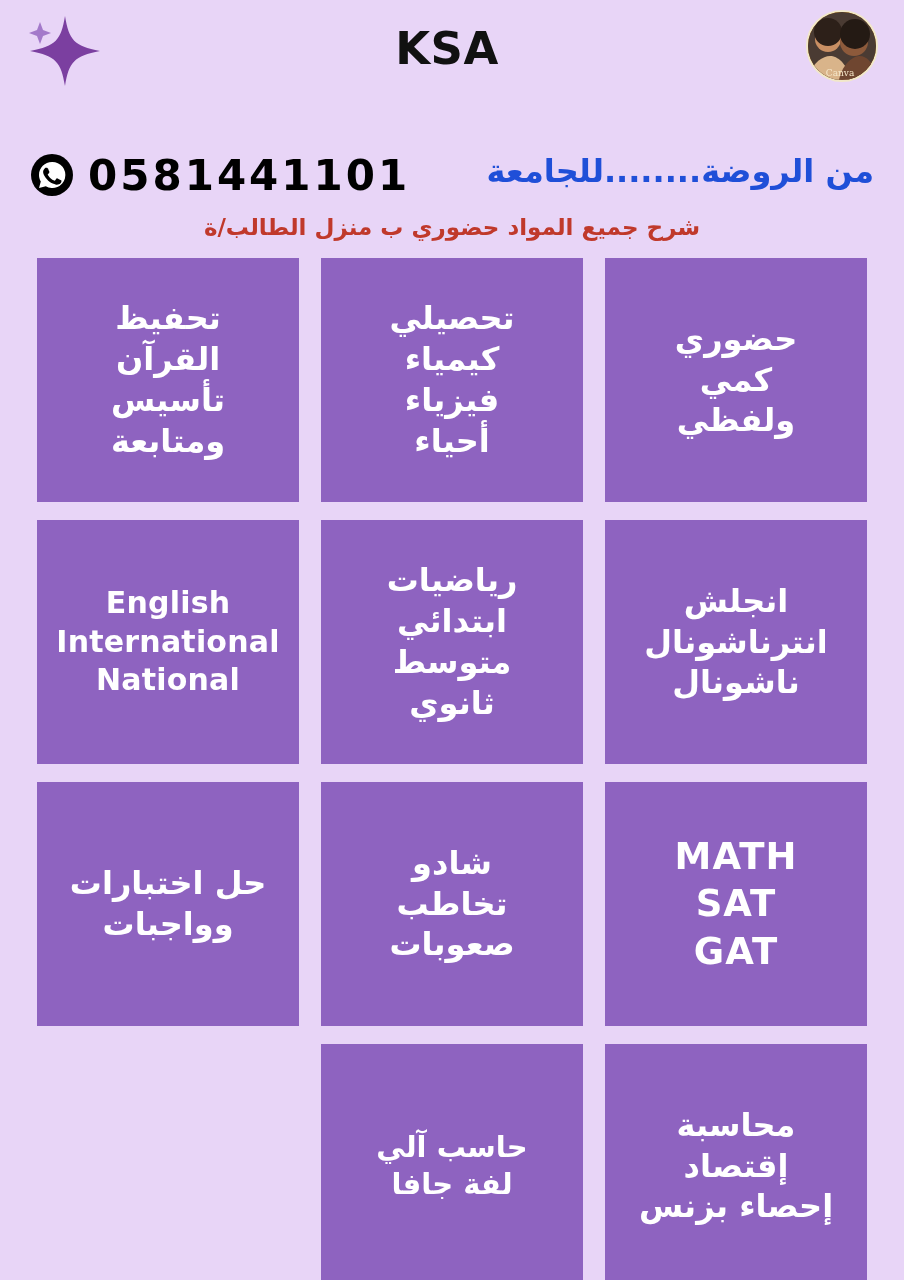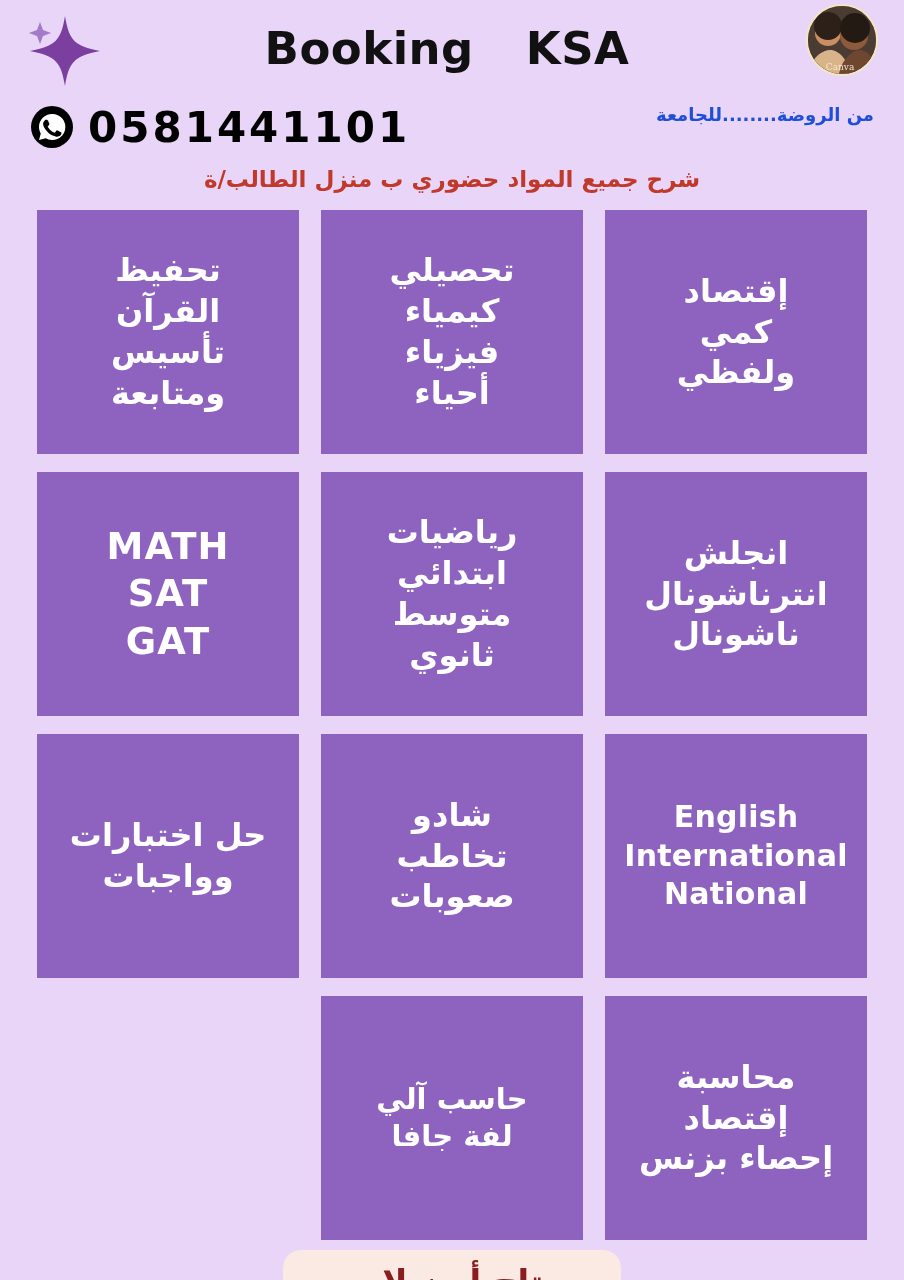--- a/index.html
+++ b/index.html
@@ -42,38 +42,39 @@
   .title-word {
     font-size: 45px;
     font-weight: bold;
     color: #111111;
     letter-spacing: 0.5px;
     font-family: "DejaVu Sans", sans-serif;
   }
   .avatar {
     position: absolute;
     right: 26px;
-    top: 4px;
+    top: 10px;
     width: 72px;
     height: 72px;
     border-radius: 50%;
     overflow: hidden;
     border: 2px solid #f2e8c9;
     background: #a16207;
   }
   .avatar svg { display: block; }
 
   
   .contact-row {
     position: relative;
     height: 62px;
     display: flex;
     align-items: center;
     padding: 0 30px;
     direction: ltr;
+    margin-top: 48px;
   }
   .phone-wrap {
     display: flex;
     align-items: center;
     gap: 14px;
   }
   .wa-icon {
     width: 44px;
     height: 44px;
     flex: 0 0 44px;
@@ -82,21 +83,21 @@
     font-size: 42px;
     font-weight: bold;
     color: #000;
     letter-spacing: 3px;
     font-family: "DejaVu Sans", sans-serif;
   }
   .tagline {
     position: absolute;
     right: 30px;
     top: 8px;
-    font-size: 18px;
+    font-size: 32px;
     font-weight: bold;
     color: #1f4fd8;
     direction: rtl;
     font-family: "DejaVu Sans", sans-serif;
   }
 
   
   .subtitle {
     text-align: center;
     font-size: 23px;
@@ -190,21 +191,20 @@
 
 <div class="header">
   <span class="sparkle">
     <svg viewBox="0 0 74 74" width="74" height="74" aria-hidden="true">
       <path d="M37 2 C41 26 46 32 72 37 C46 42 41 48 37 72 C33 48 28 42 2 37 C28 32 33 26 37 2 Z" fill="#7b3fa0"></path>
       <path d="M12 8 L15 16 L23 19 L15 22 L12 30 L9 22 L1 19 L9 16 Z" fill="#9b6fc4" opacity="0.9"></path>
     </svg>
   </span>
 
   <div class="title-row">
-    <span class="title-word">Booking</span>
     <span class="title-word">KSA</span>
   </div>
 
   <div class="avatar">
     <svg viewBox="0 0 72 72" width="72" height="72" aria-hidden="true">
       <rect width="72" height="72" fill="#4a3b33"></rect>
       <circle cx="24" cy="27" r="13" fill="#c98f63"></circle>
       <circle cx="50" cy="30" r="14" fill="#8d5a3b"></circle>
       <path d="M2 72 C6 52 18 44 26 44 C34 44 44 52 48 72 Z" fill="#d9b48a"></path>
       <path d="M34 72 C38 50 50 44 56 44 C64 44 72 54 74 72 Z" fill="#6f4630"></path>
@@ -228,21 +228,21 @@
   </div>
   <span class="tagline">من الروضة........للجامعة</span>
 </div>
 
 <div class="subtitle">شرح جميع المواد حضوري ب منزل الطالب/ة</div>
 
 <div class="grid">
 
   <div class="cell">
     <div class="badge">
-      <span class="badge-text ar">إقتصاد
+      <span class="badge-text ar">حضوري
 كمي
 ولفظي</span>
     </div>
   </div>
 
   <div class="cell">
     <div class="badge">
       <span class="badge-text ar">تحصيلي
 كيمياء
 فيزياء
@@ -272,36 +272,36 @@
     <div class="badge">
       <span class="badge-text ar">رياضيات
 ابتدائي
 متوسط
 ثانوي</span>
     </div>
   </div>
 
   <div class="cell">
     <div class="badge">
+      <span class="badge-text latin">English
+International
+National</span>
+    </div>
+  </div>
+
+  <div class="cell">
+    <div class="badge">
       <span class="badge-text big-latin">MATH
 SAT
 GAT</span>
     </div>
   </div>
 
   <div class="cell">
     <div class="badge">
-      <span class="badge-text latin">English
-International
-National</span>
-    </div>
-  </div>
-
-  <div class="cell">
-    <div class="badge">
       <span class="badge-text ar">شادو
 تخاطب
 صعوبات</span>
     </div>
   </div>
 
   <div class="cell">
     <div class="badge">
       <span class="badge-text ar">حل اختبارات
 وواجبات</span>

